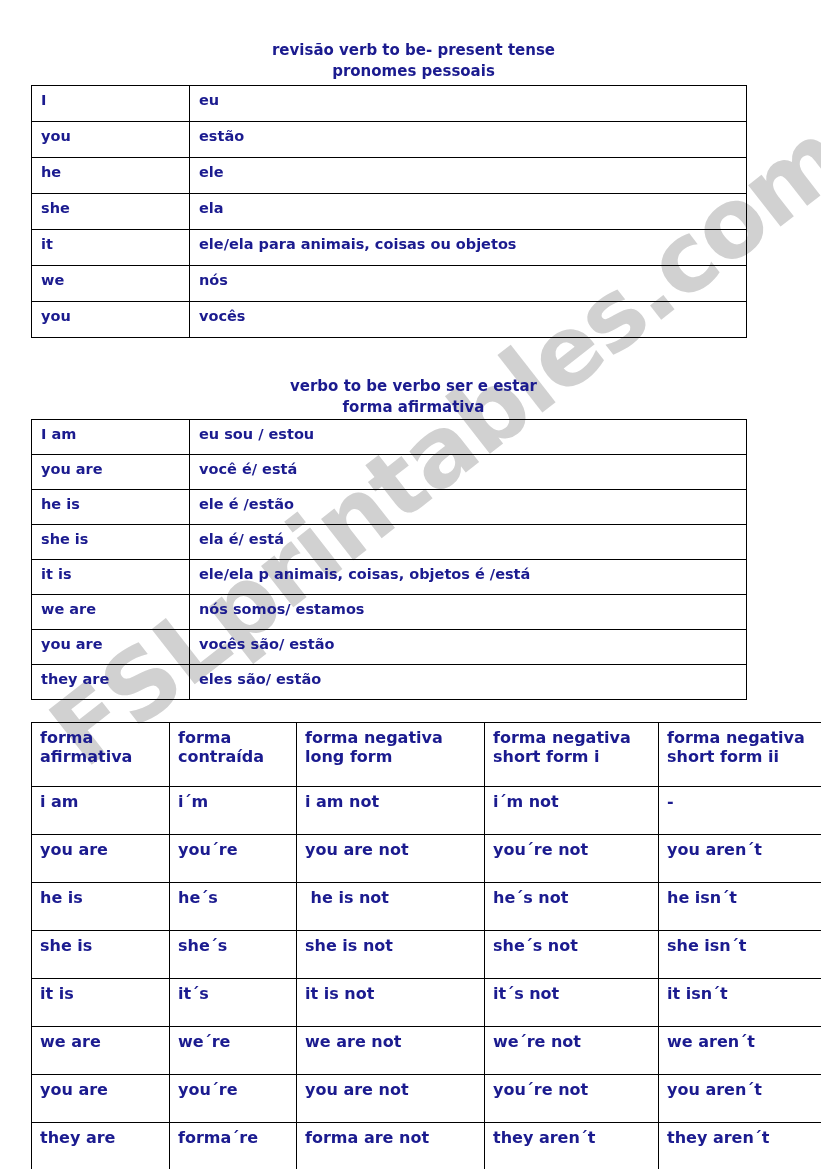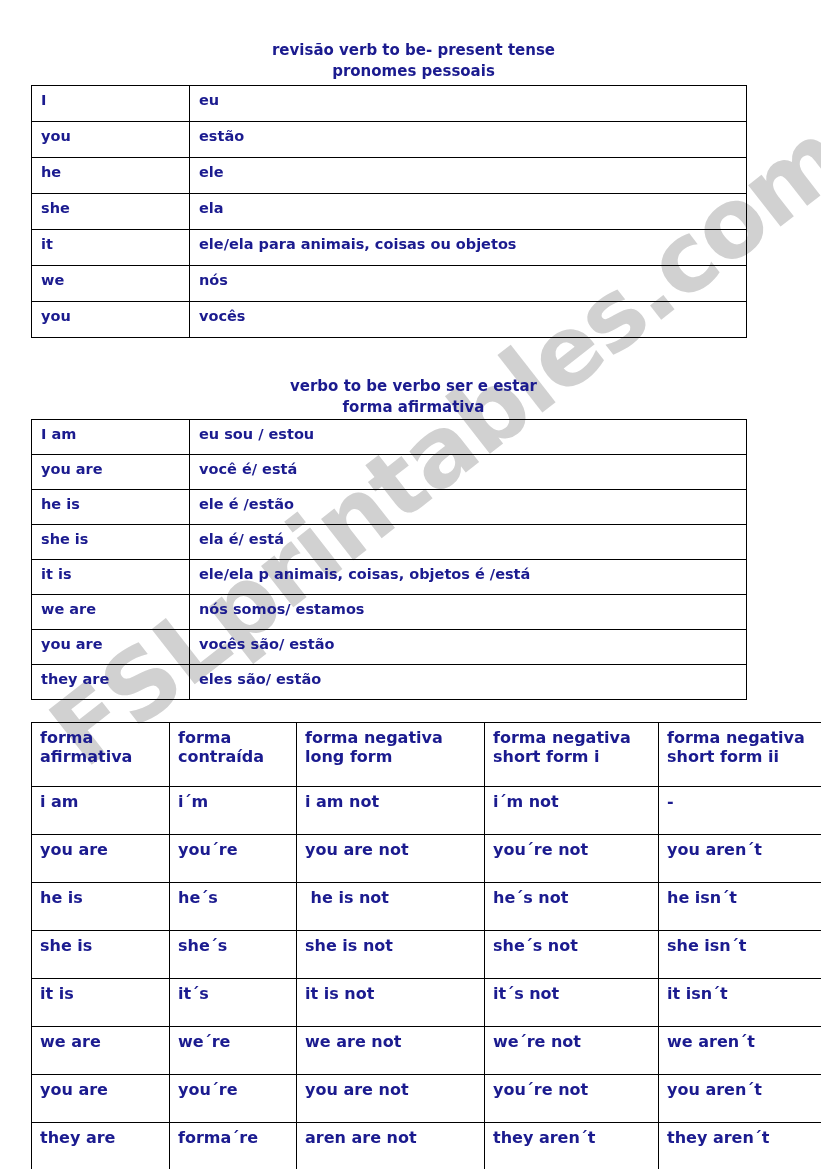--- a/index.html
+++ b/index.html
@@ -273,20 +273,20 @@
       <tr>
         <td class="c1">you are</td>
         <td class="c2">you´re</td>
         <td class="c3">you are not</td>
         <td class="c4">you´re not</td>
         <td class="c5">you aren´t</td>
       </tr>
       <tr>
         <td class="c1">they are</td>
         <td class="c2">forma´re</td>
-        <td class="c3">aren are not</td>
+        <td class="c3">forma are not</td>
         <td class="c4">they aren´t</td>
         <td class="c5">they aren´t</td>
       </tr>
     </tbody>
   </table>
 
 </div>
 
 </body></html>

